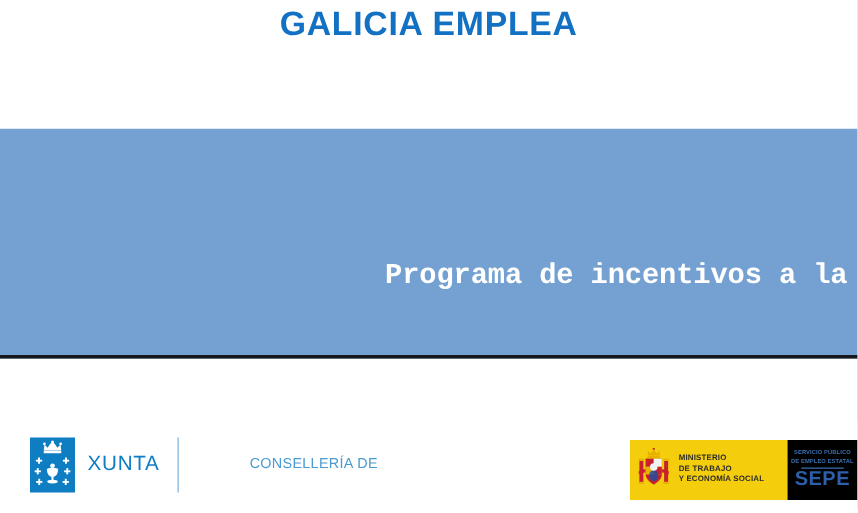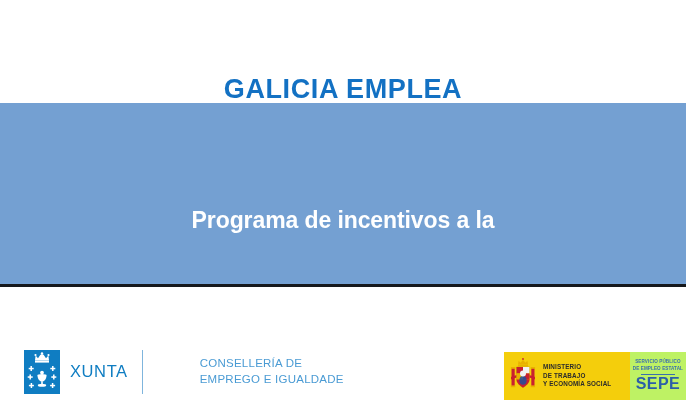--- a/index.html
+++ b/index.html
@@ -18,21 +18,21 @@
 
   
   .header {
     position: absolute;
     left: 0;
     top: 0;
     width: 686px;
     height: 103px;
     background: #ffffff;
     display: flex;
-    align-items: flex-end;
+    align-items: flex-start;
     justify-content: center;
   }
   .header-title {
     font-size: 27px;
     font-weight: bold;
     letter-spacing: 0.6px;
     color: #1371C3;
     text-align: center;
     line-height: 1;
     margin-top: 6px;
@@ -41,22 +41,23 @@
   
   .banner {
     position: absolute;
     left: 0;
     top: 103px;
     width: 686px;
     height: 234px;
     background: #74A0D2;
     display: flex;
     align-items: center;
-    justify-content: center;
+    justify-content: flex-end;
     box-sizing: border-box;
+    font-family: Liberation Mono, monospace;
   }
   .banner-text {
     color: #ffffff;
     font-size: 23px;
     font-weight: bold;
     text-align: center;
     line-height: 1.33;
     letter-spacing: -0.1px;
     padding: 0 8px;
   }
@@ -153,21 +154,21 @@
     font-size: 6.3px;
     line-height: 1.42;
     letter-spacing: 0.15px;
     font-weight: bold;
     white-space: nowrap;
   }
   .ministerio-text span { display: block; }
 
   .sepe {
     flex: 1;
-    background: #bef264;
+    background: #000000;
     display: flex;
     flex-direction: column;
     align-items: center;
     justify-content: center;
     padding: 3px 3px 4px 3px;
     box-sizing: border-box;
   }
   .sepe-top {
     color: #3A6FAE;
     font-size: 4.6px;
@@ -259,21 +260,20 @@
   </div>
 
   <div class="xunta-word">
     <span>XUNTA</span>
   </div>
 
   <div class="divider"></div>
 
   <div class="conselleria">
     <span>CONSELLERÍA DE</span>
-    <span>EMPREGO E IGUALDADE</span>
   </div>
 </div>
 
 <div class="gob-block">
 
   <div class="ministerio">
     <div class="escudo">
       <svg width="26" height="36" viewBox="0 0 26 36" aria-hidden="true">
 
         <g fill="#C9202F">

